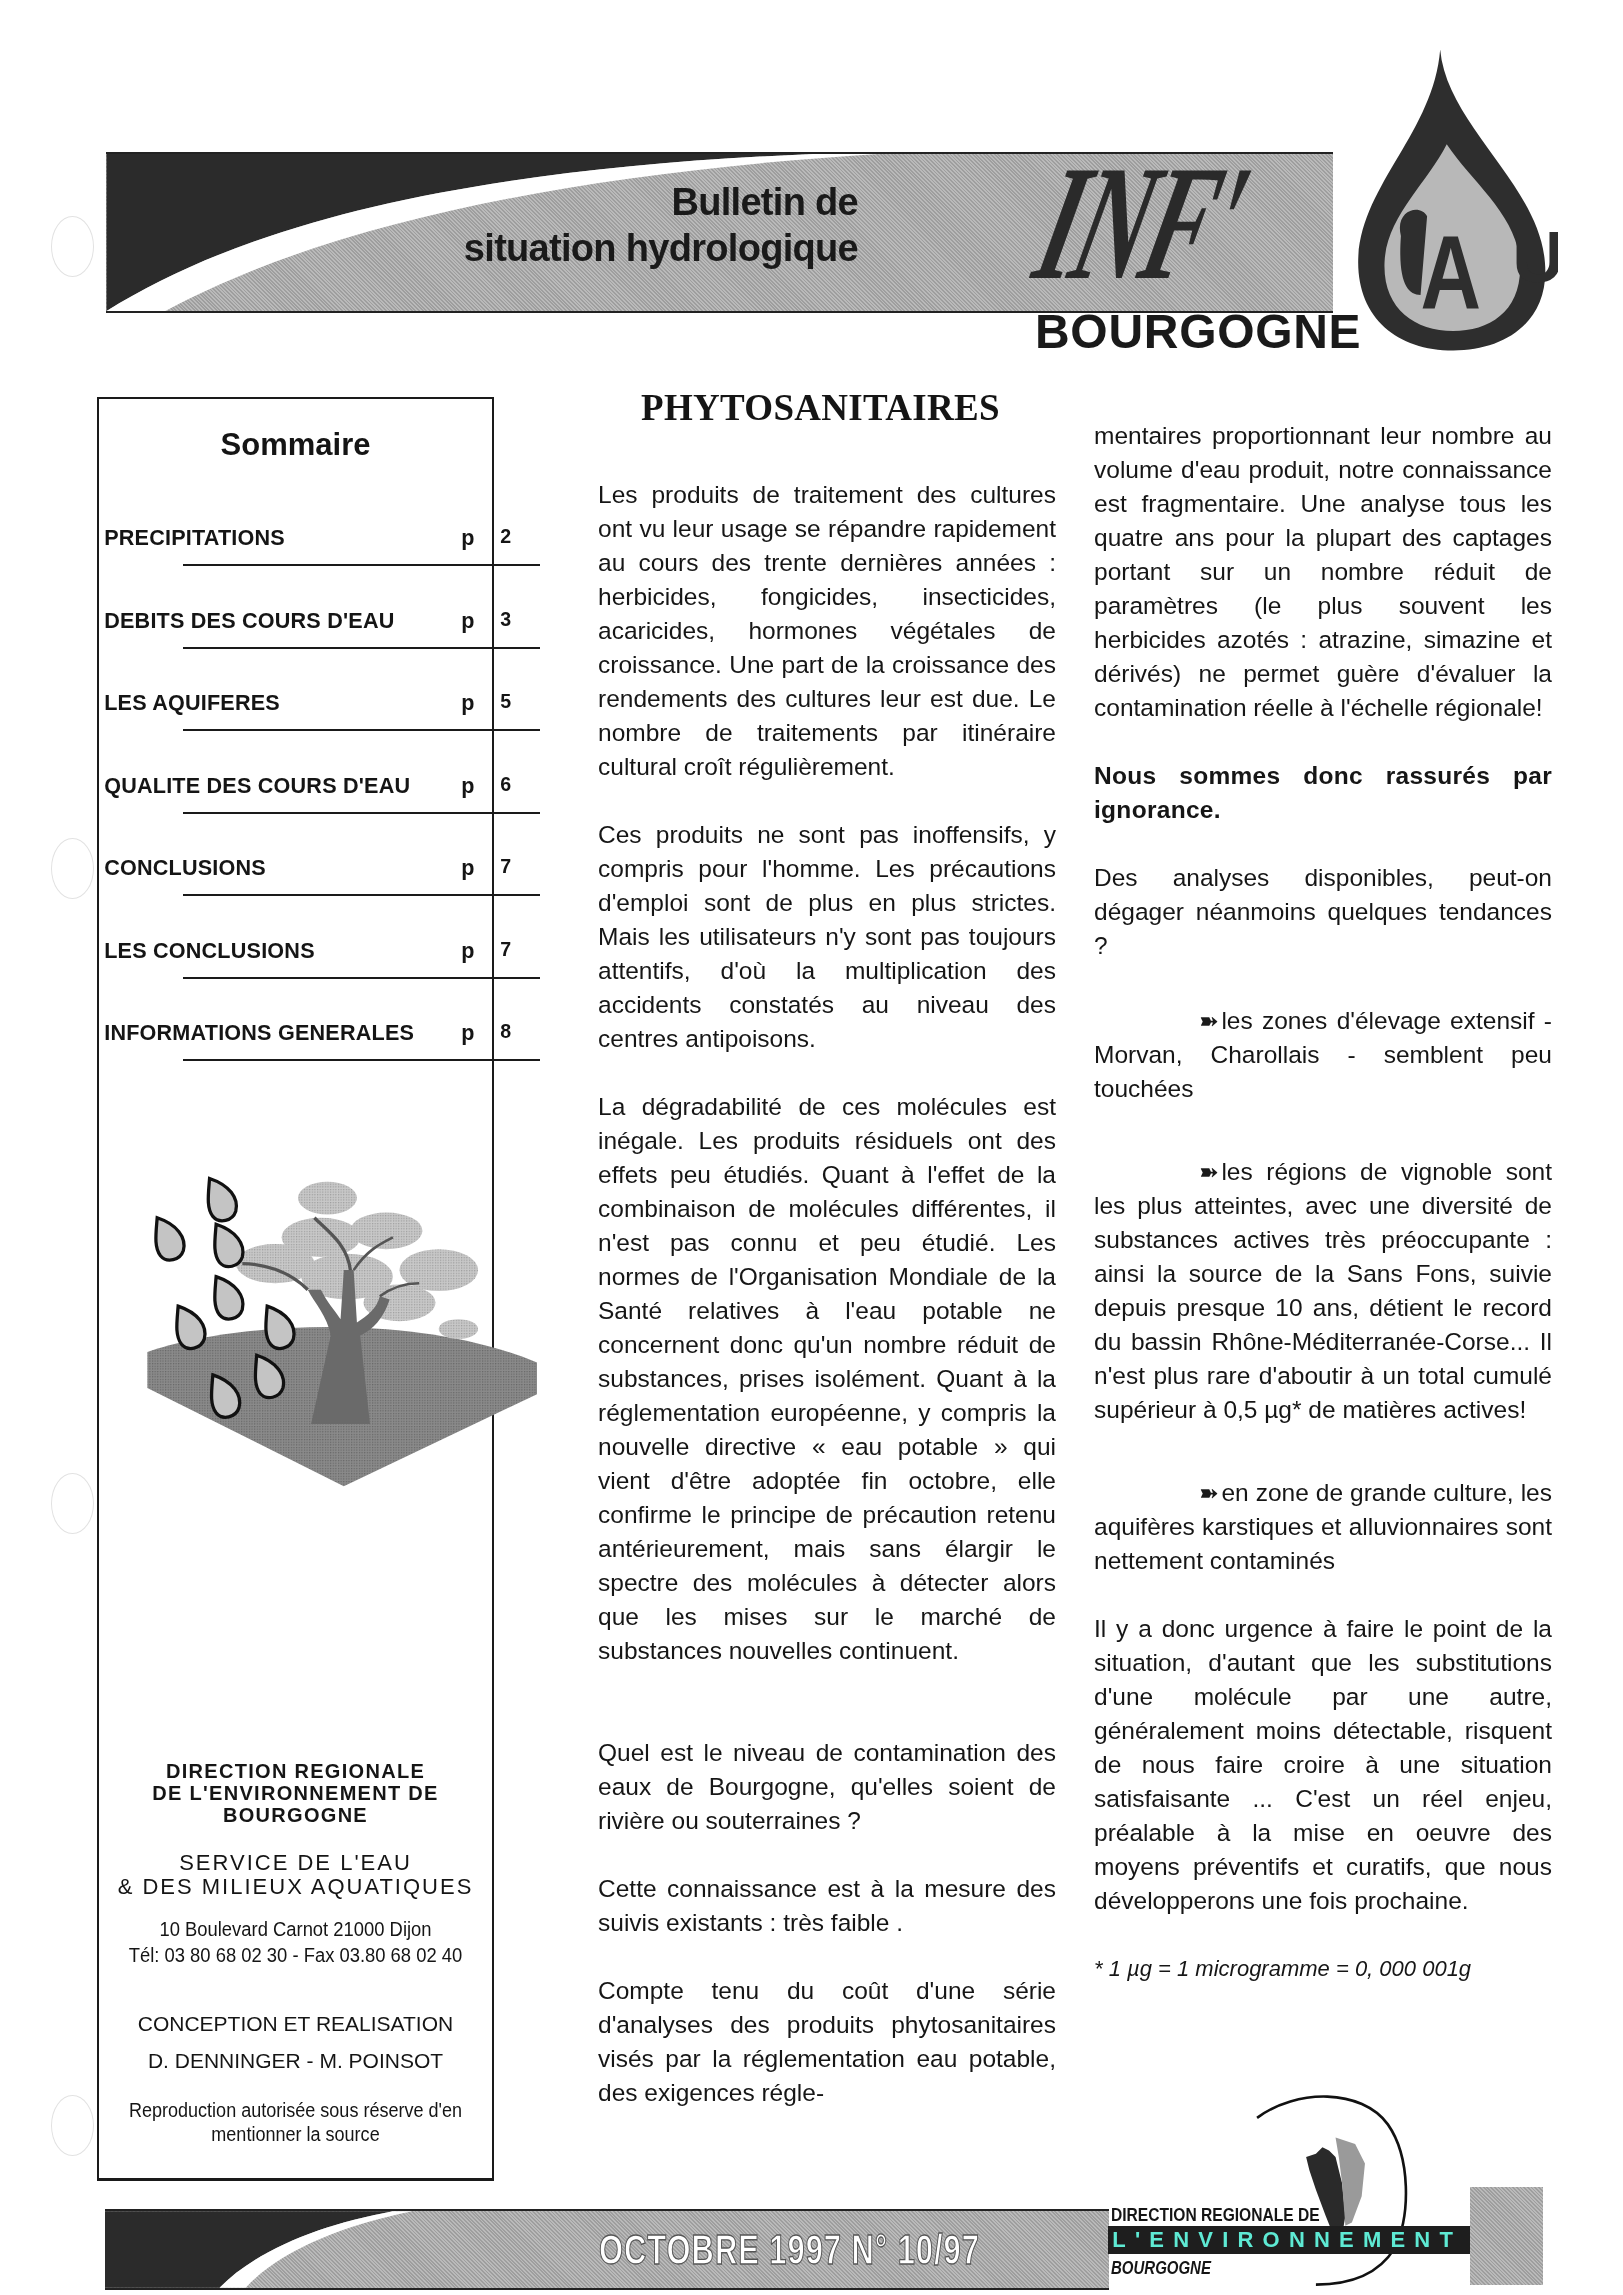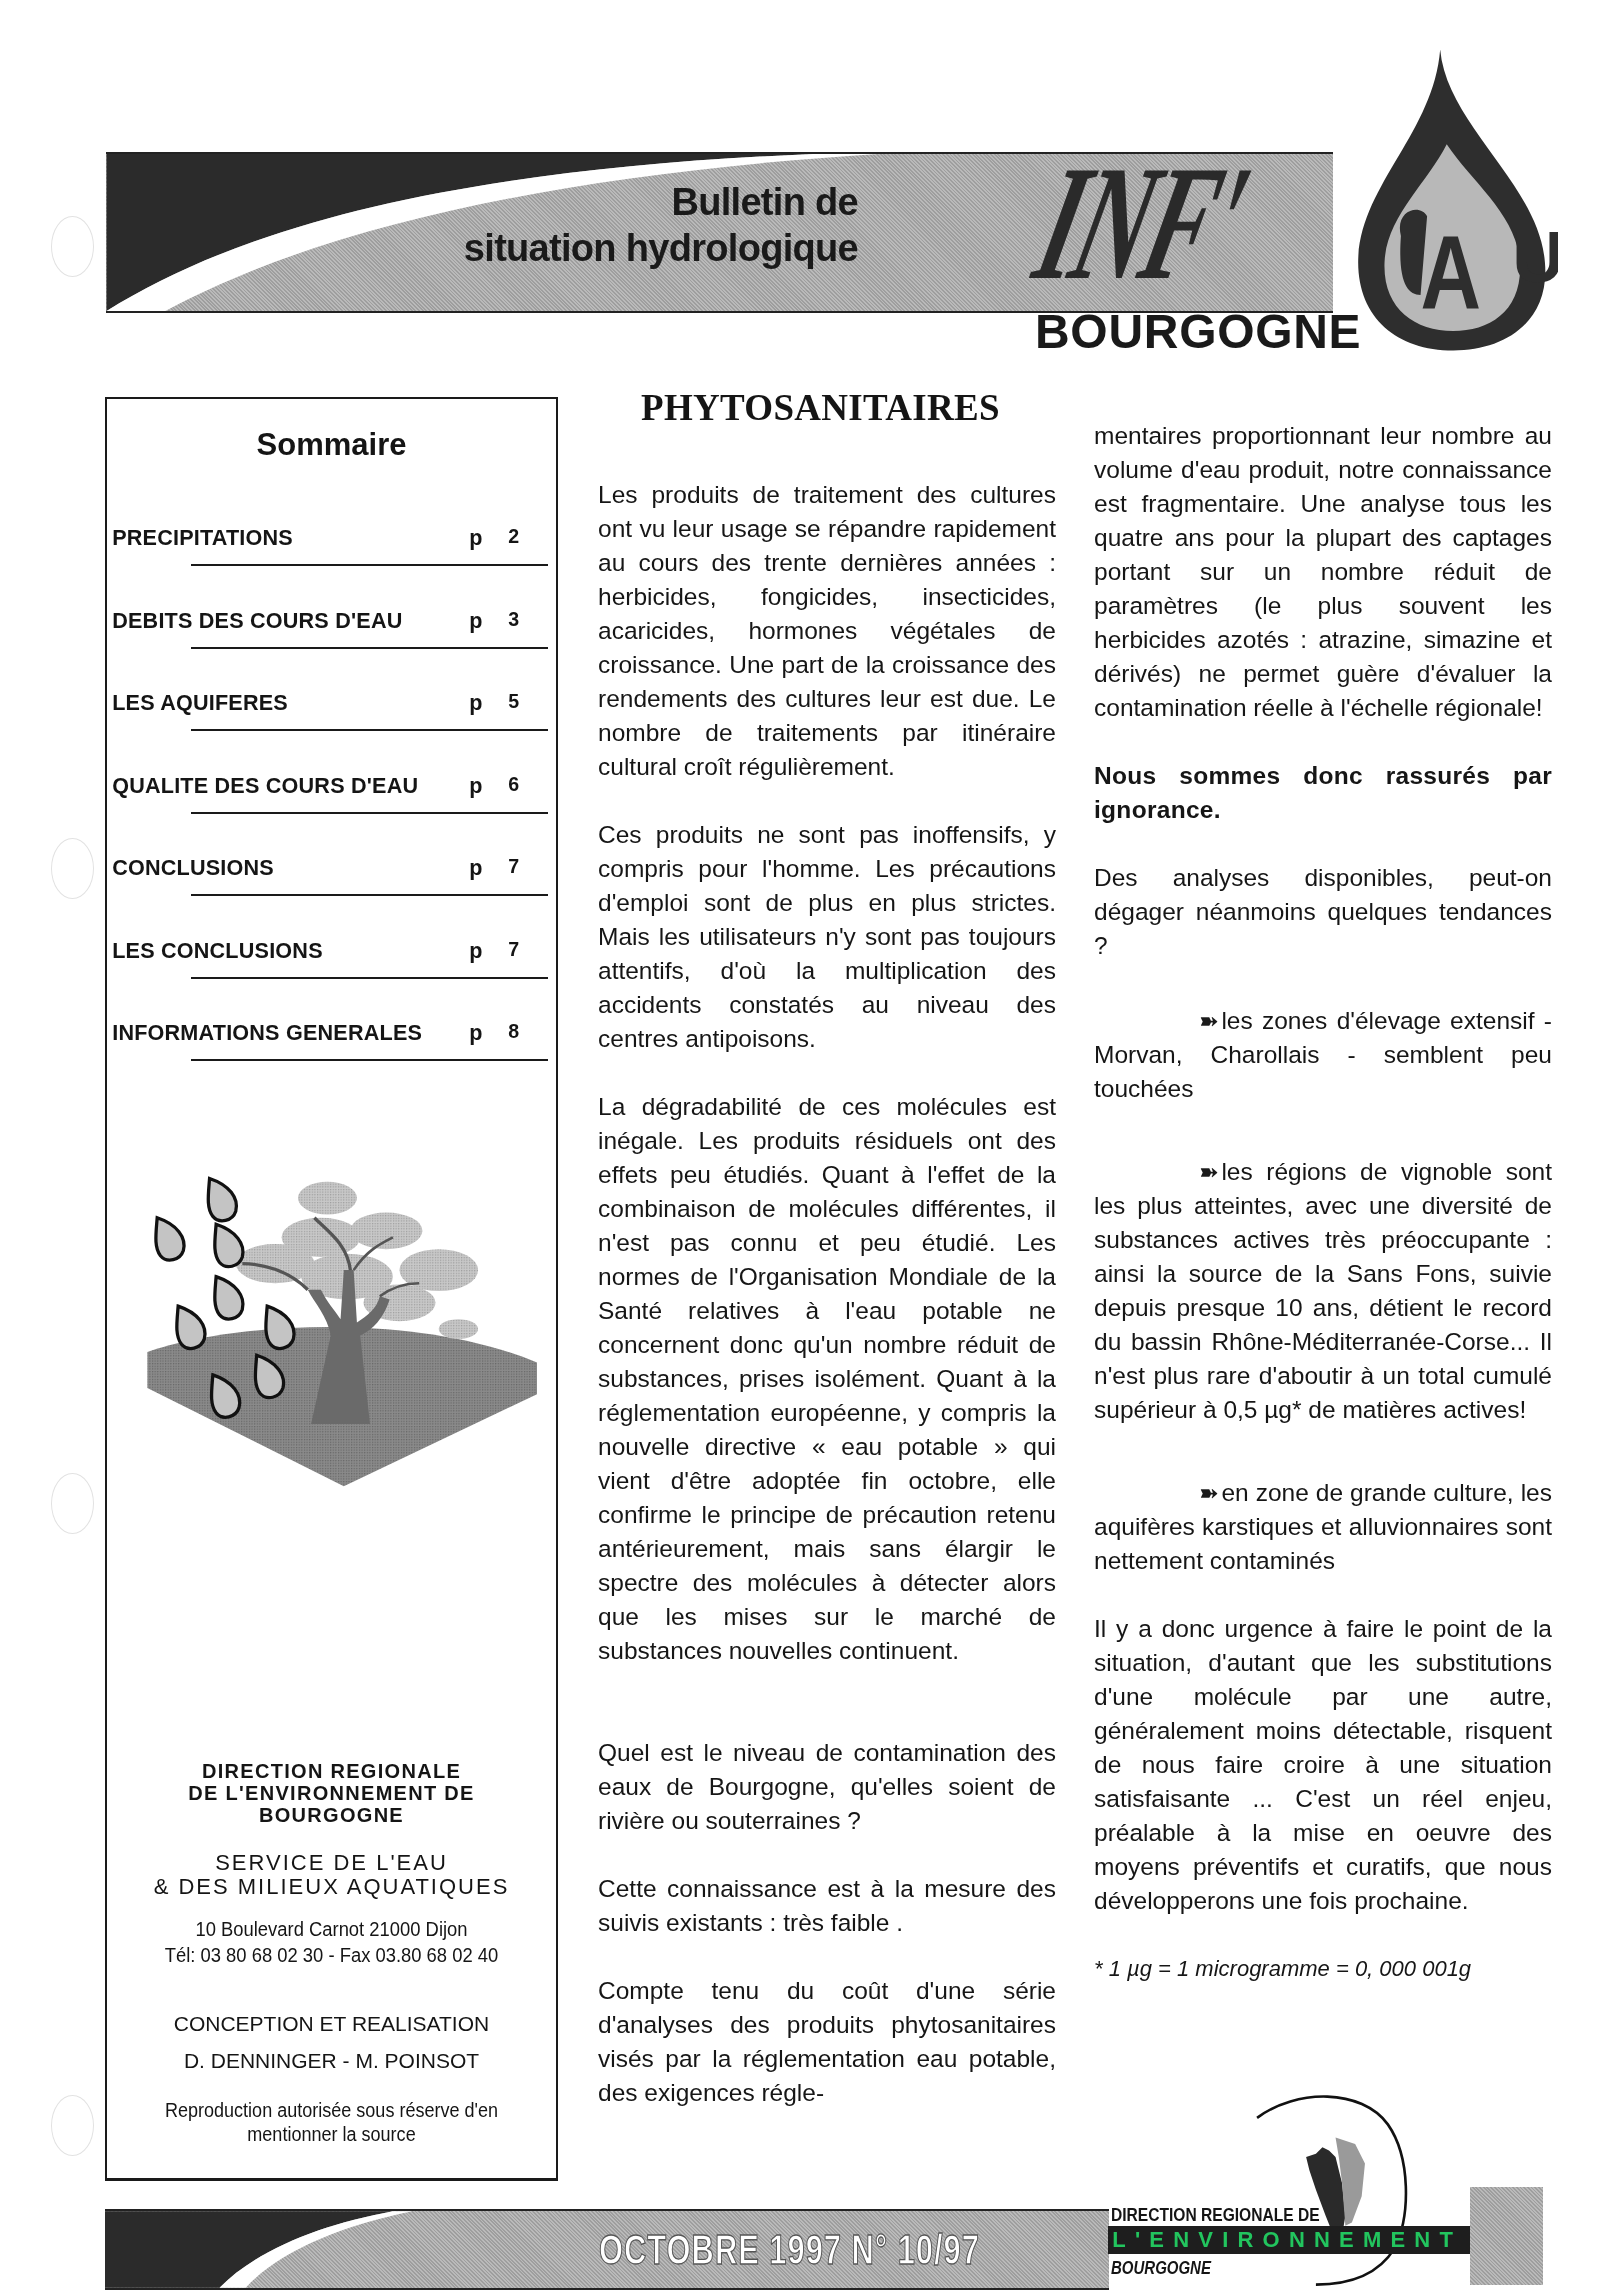--- a/index.html
+++ b/index.html
@@ -12,21 +12,21 @@
   #header-banner svg { position:absolute; left:0; top:0; }
   #bulletin-title { position:absolute; right:475px; top:25px; text-align:right; font-family:"Liberation Sans", sans-serif; font-weight:bold; font-size:38px; line-height:46px; color:#1a1a1a; letter-spacing:-0.7px; }
   #inf-logo { left:1064px; top:141px; font-family:"Liberation Serif", serif; font-style:italic; font-weight:bold; font-size:164px; line-height:164px; color:#2a2a2a; transform:skewX(-14deg) scaleX(0.62); transform-origin:left top; letter-spacing:-6.5px; }
   #bourgogne-logo { left:1035px; top:308px; font-family:"Liberation Sans", sans-serif; font-weight:bold; font-size:48px; line-height:48px; color:#1a1a1a; letter-spacing:0.7px; }
   #drop-logo { left:1342px; top:46px; width:216px; height:308px; }
 
   
   .hole { width:41px; height:59px; border-radius:50%; border:1.3px solid #e2e2e2; }
 
   
-  #sommaire-box { left:105px; top:397px; width:453px; height:1784px; border:2px solid #1a1a1a; border-top-width:2.6px; border-bottom-width:3.9px; box-sizing:border-box; }
+  #sommaire-box { left:97px; top:397px; width:397px; height:1784px; border:2px solid #1a1a1a; border-top-width:2.6px; border-bottom-width:3.9px; box-sizing:border-box; }
   #sommaire-title { position:absolute; left:0; right:0; top:27.5px; text-align:center; font-weight:bold; font-size:31px; color:#151515; }
   .toc-item { position:absolute; left:5.2px; width:425px; height:82px; }
   .toc-label { position:absolute; left:0; top:0; font-weight:bold; font-size:21.6px; letter-spacing:0.2px; }
   .toc-p { position:absolute; left:357px; top:0; font-weight:bold; font-size:21.6px; }
   .toc-num { position:absolute; left:396px; top:0; font-weight:bold; font-size:19.6px; }
   .toc-rule { position:absolute; left:79px; width:357px; top:39px; height:0; border-top:2px solid #1a1a1a; }
 
   #tree-illustration { left:131px; top:1139px; width:406px; height:367px; }
 
   #credits { position:absolute; left:0; right:0; top:1361px; text-align:center; }
@@ -46,21 +46,21 @@
   .bullet-para { text-indent:0; }
   .bullet-icon { display:inline-block; margin-left:105px; margin-right:2.6px; font-size:23.6px; color:#1a1a1a; }
   .footnote { font-style:italic; font-size:22px; }
 
   
   #footer-banner { left:105px; top:2209px; width:996px; height:77px; border-top:2px solid #222; border-bottom:2px solid #222; overflow:hidden;padding-left:8px; }
   #footer-banner svg { position:absolute; left:0; top:0; }
   #footer-issue { position:absolute; left:494px; top:11.8px; font-family:"Liberation Sans", sans-serif; font-weight:bold; font-size:43px; line-height:52px; color:#ffffff; -webkit-text-stroke:1.3px #555; transform:scaleX(0.72); transform-origin:left top; letter-spacing:1.3px; white-space:nowrap; }
   #diren-logo { left:1111px; top:2196px; width:406px; height:92px; }
   #diren-line1 { position:absolute; left:0; top:7.9px; font-weight:bold; font-size:19px; transform:scaleX(0.82); transform-origin:left top; white-space:nowrap; }
-  #diren-line2 { position:absolute; left:-2.6px; top:30px; width:367px; height:27.5px; background:#1e1e1e; color:#22c55e; font-weight:bold; font-size:22px; line-height:27.5px; letter-spacing:9.2px; padding-left:3.9px; box-sizing:border-box; white-space:nowrap; }
+  #diren-line2 { position:absolute; left:-2.6px; top:30px; width:367px; height:27.5px; background:#1e1e1e; color:#5eead4; font-weight:bold; font-size:22px; line-height:27.5px; letter-spacing:9.2px; padding-left:3.9px; box-sizing:border-box; white-space:nowrap; }
   #diren-line3 { position:absolute; left:0; top:61px; font-weight:bold; font-style:italic; font-size:18.3px; transform:scaleX(0.82); transform-origin:left top; }
   #france-map { left:1244px; top:2085px; width:170px; height:203px; }
   #diren-square { left:1470px; top:2187px; width:73px; height:98px; }
 </style>
 </head>
 <body>
 
 <div class="abs hole" style="left:51px; top:216px;"></div>
 <div class="abs hole" style="left:51px; top:838px;"></div>
 <div class="abs hole" style="left:51px; top:1473px;"></div>

